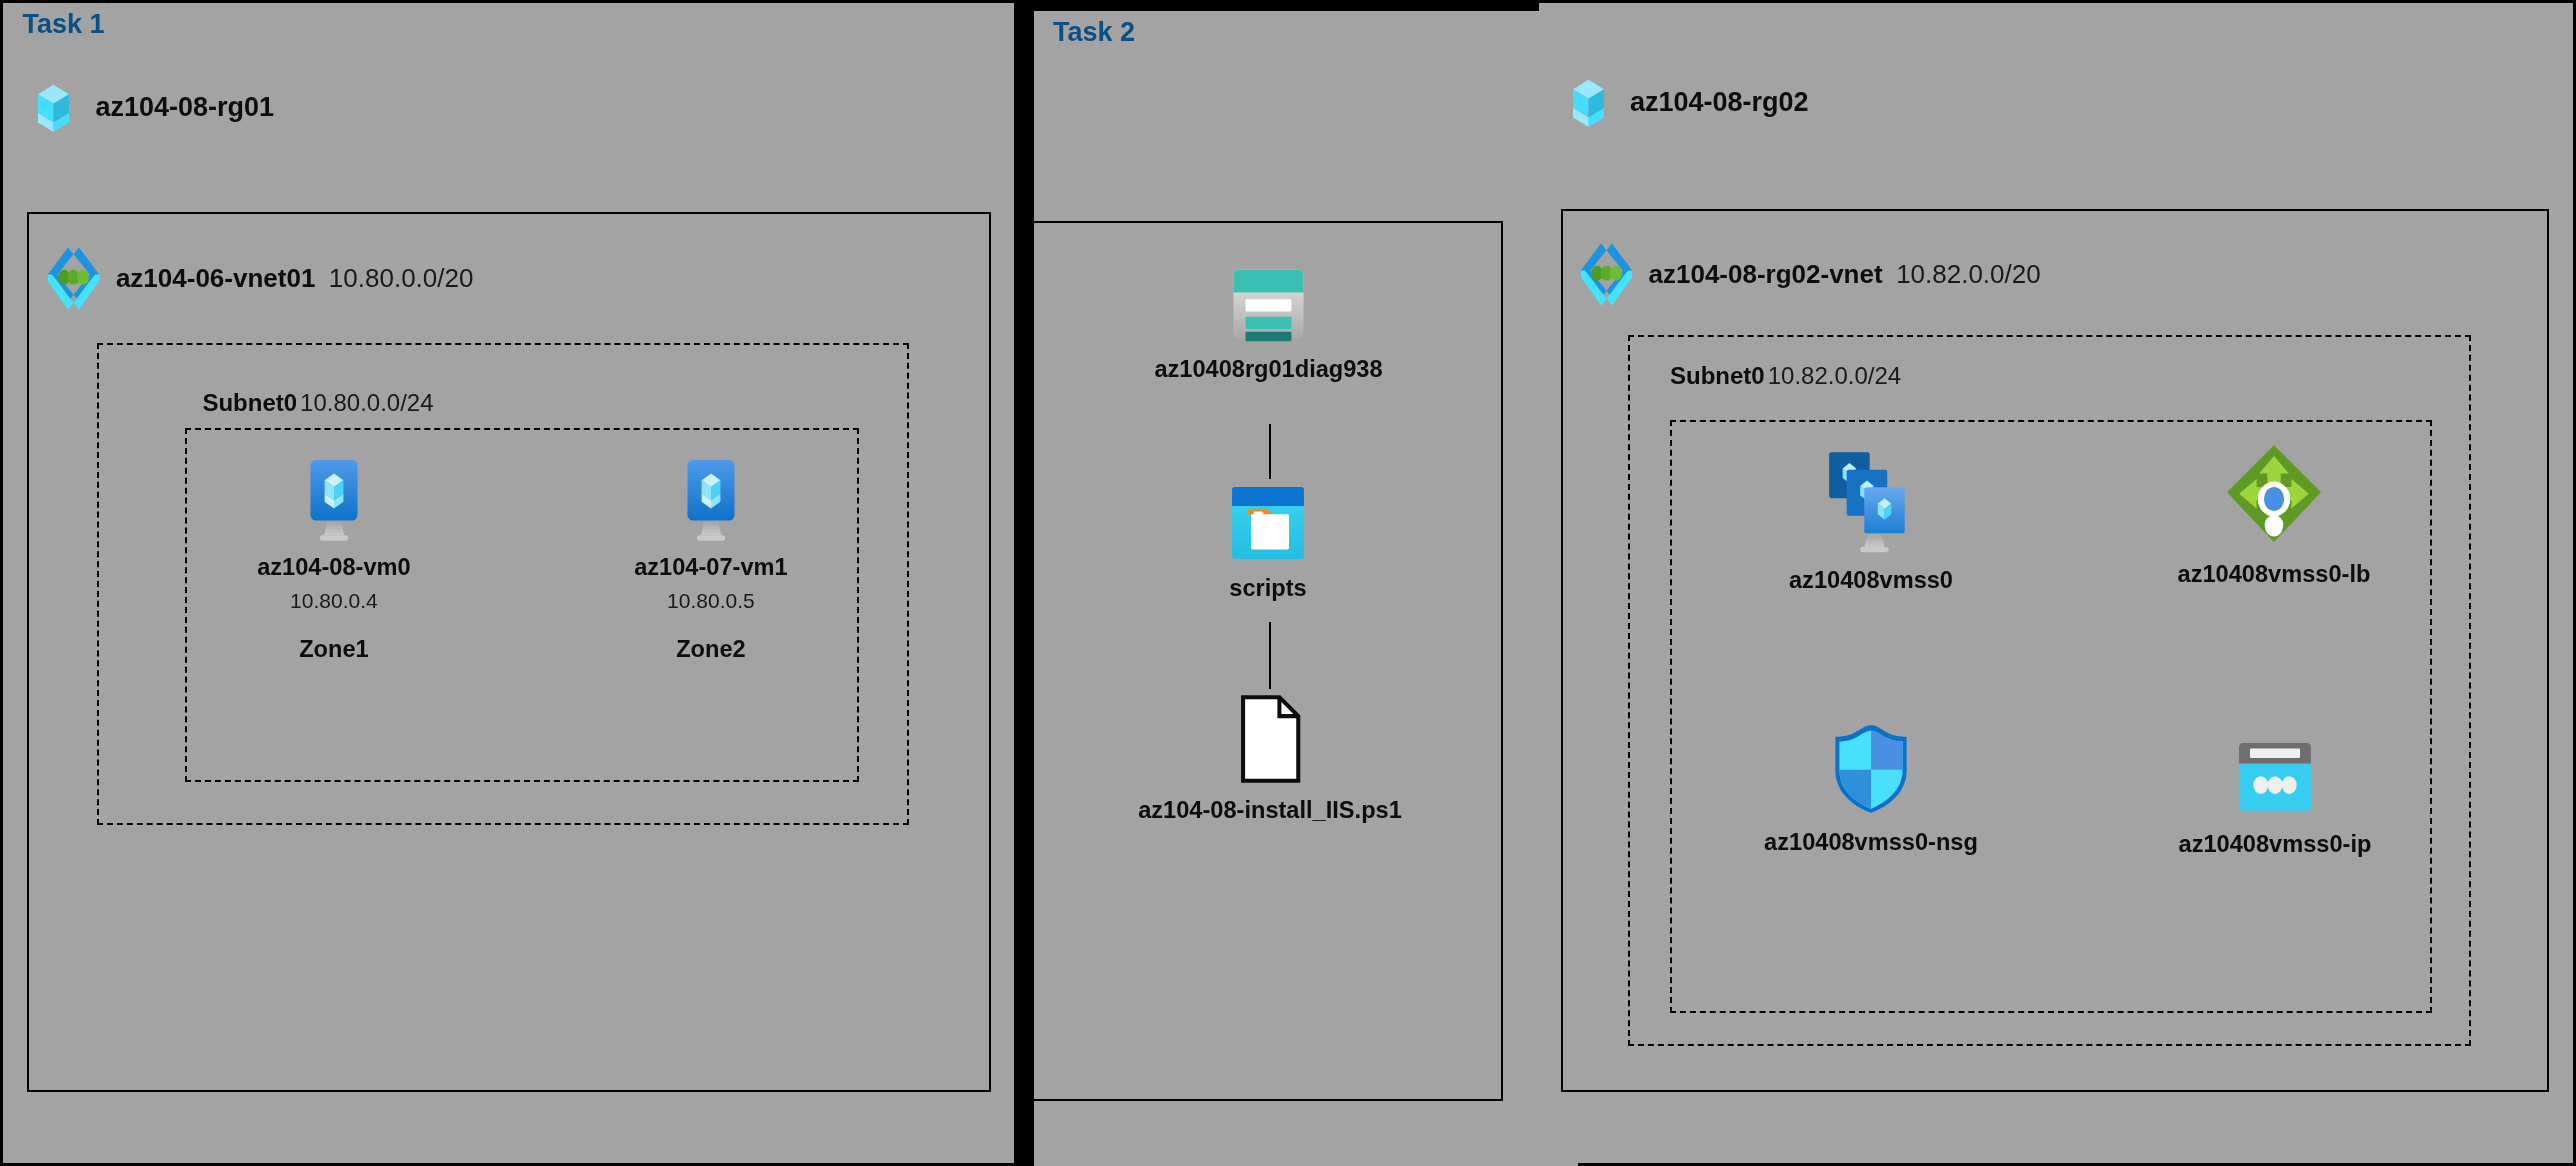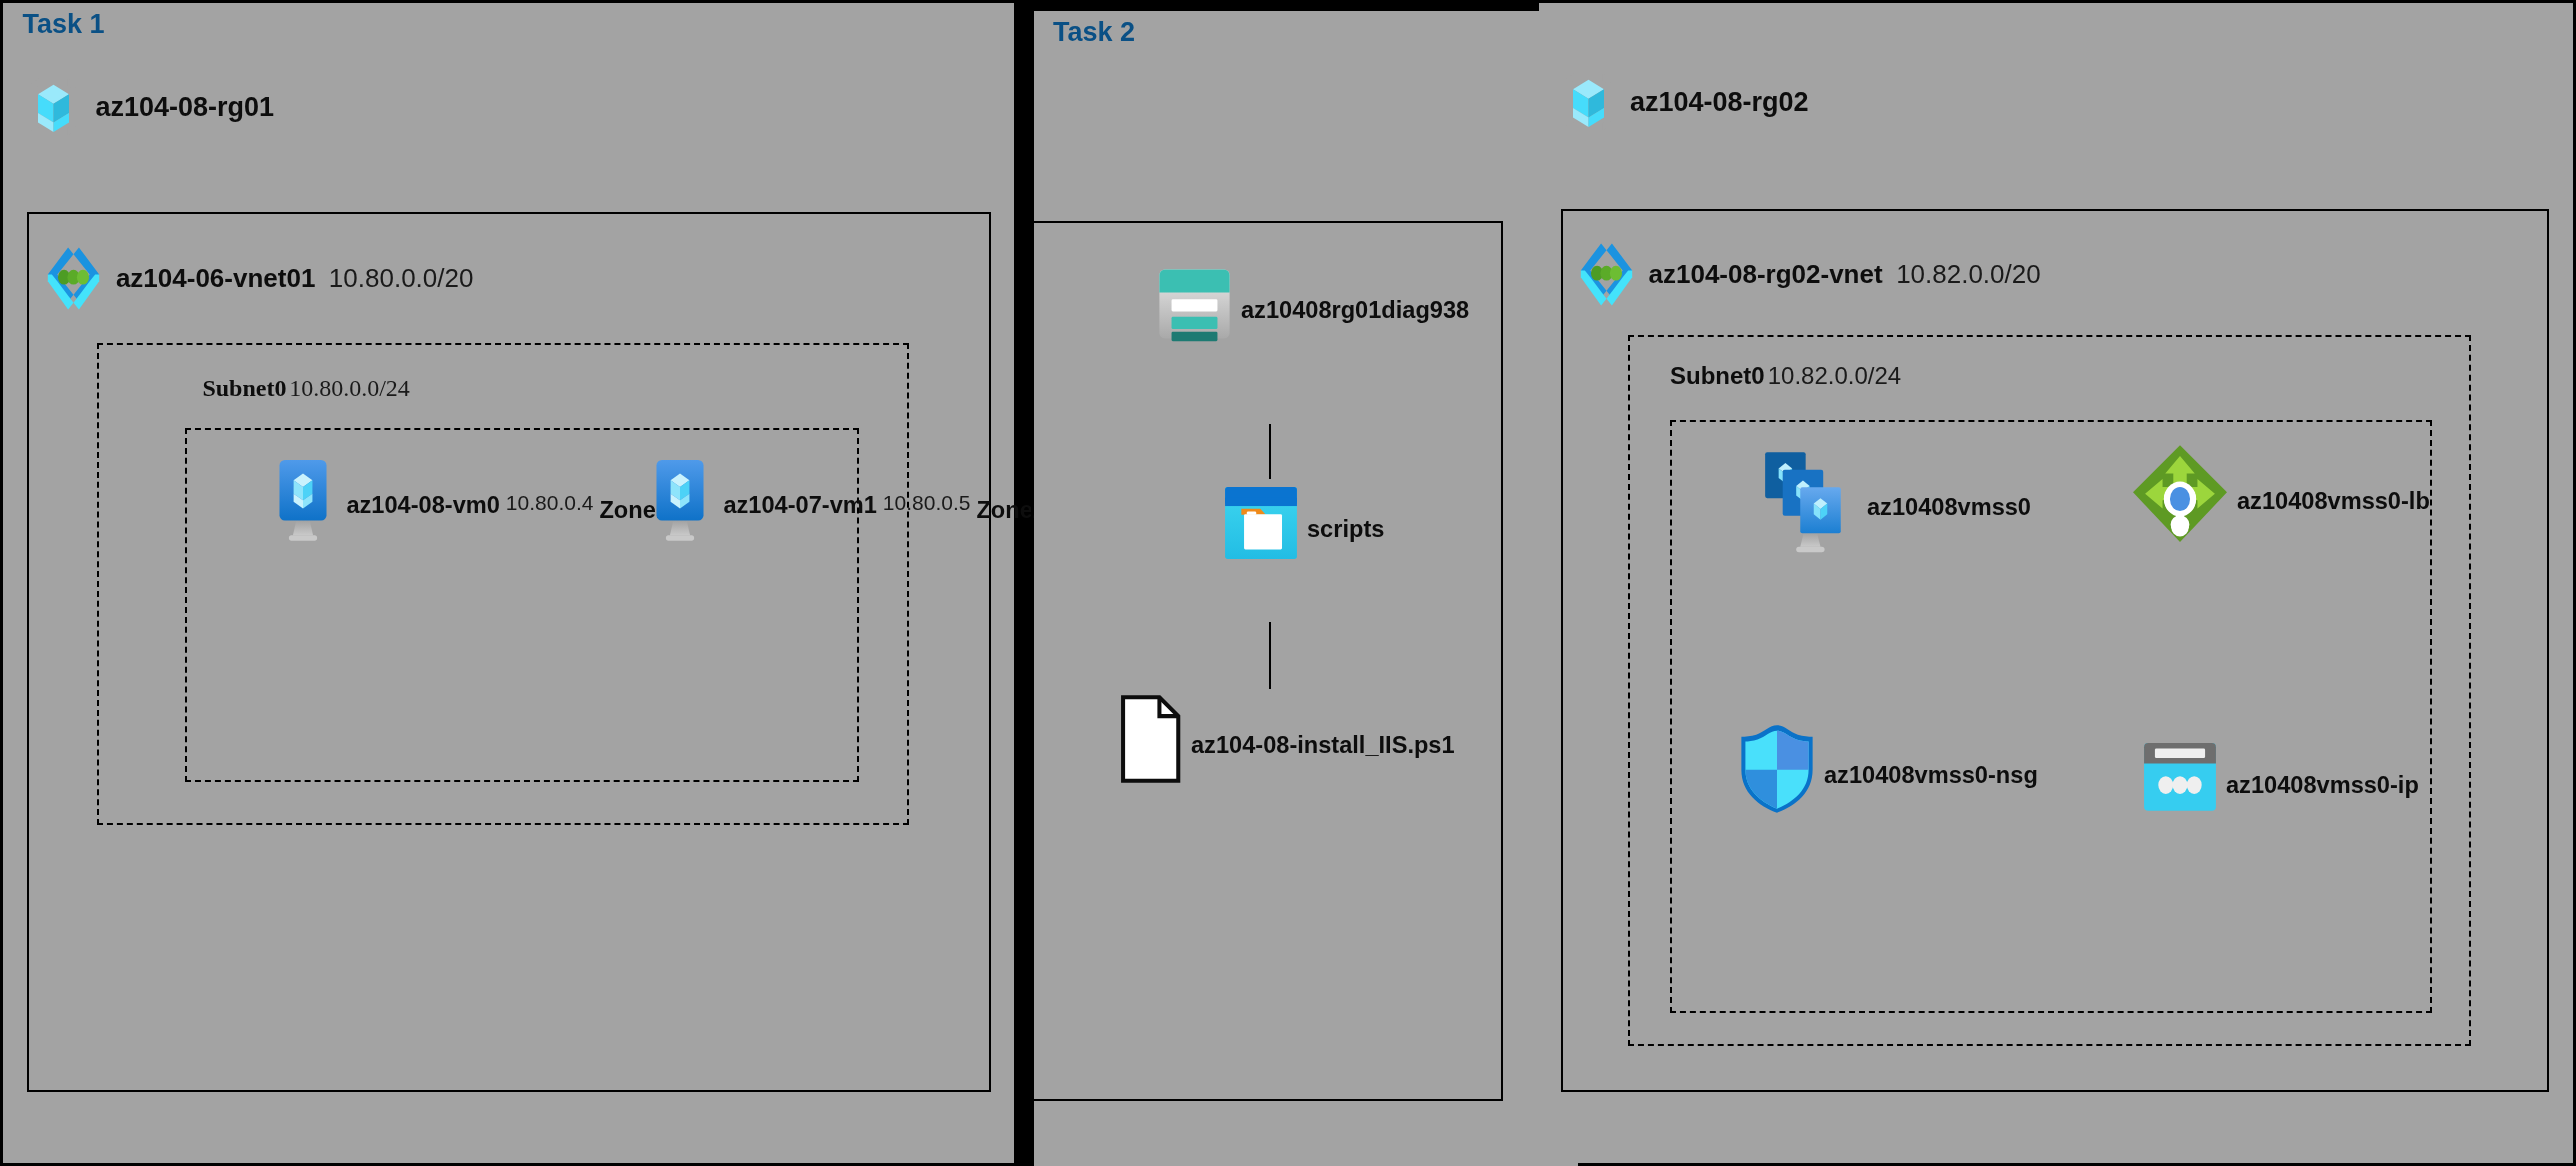--- a/index.html
+++ b/index.html
@@ -39,21 +39,21 @@
 
   .vnet-head{position:absolute;display:flex;align-items:center;gap:13.5px;}
   .vnet-name{font-size:26px;font-weight:bold;color:#0d0d0d;white-space:nowrap;}
   .vnet-cidr{font-size:26px;font-weight:normal;color:#1a1a1a;white-space:nowrap;}
 
   .subnet-head{position:absolute;white-space:nowrap;}
   .subnet-name{font-size:24px;font-weight:bold;color:#0d0d0d;}
   .subnet-cidr{font-size:24px;font-weight:normal;color:#1a1a1a;}
 
   
-  .node{position:absolute;display:flex;flex-direction:row;align-items:center;gap:6px;}
+  .node{position:absolute;display:flex;flex-direction:column;align-items:center;}
   .node-caption{font-size:23.6px;font-weight:bold;color:#0d0d0d;white-space:nowrap;margin-top:12px;text-align:center;}
   .node-sub{font-size:21px;font-weight:normal;color:#1a1a1a;white-space:nowrap;margin-top:8px;text-align:center;}
   .node-zone{font-size:23.6px;font-weight:bold;color:#0d0d0d;white-space:nowrap;margin-top:23px;text-align:center;}
 
   .connector{position:absolute;width:2px;background:#000;}
 
   svg{display:block;}
 </style>
 </head>
 <body>
@@ -92,21 +92,21 @@
           <ellipse cx="42" cy="52" rx="9" ry="11" fill="#5bab28"></ellipse>
           <ellipse cx="56" cy="52" rx="9" ry="11" fill="#6dbd33"></ellipse>
         </svg>
       </span>
       <span class="vnet-name">az104-06-vnet01</span>
       <span class="vnet-cidr">10.80.0.0/20</span>
     </div>
 
     <div class="dashed-box" style="left:94px;top:340px;width:812px;height:482px;"></div>
 
-    <div class="subnet-head" style="left:199px;top:372px;font-family:Liberation Serif, serif;">
+    <div class="subnet-head" style="left:199px;top:386px;">
       <span class="subnet-name">Subnet0</span>
       <span class="subnet-cidr">10.80.0.0/24</span>
     </div>
 
     <div class="dashed-box" style="left:182px;top:425px;width:674px;height:354px;"></div>
 
     <div class="node" style="left:263px;top:453px;width:135px;">
       <span>
         <svg width="74" height="86" viewBox="0 0 110 128">
           <defs>

